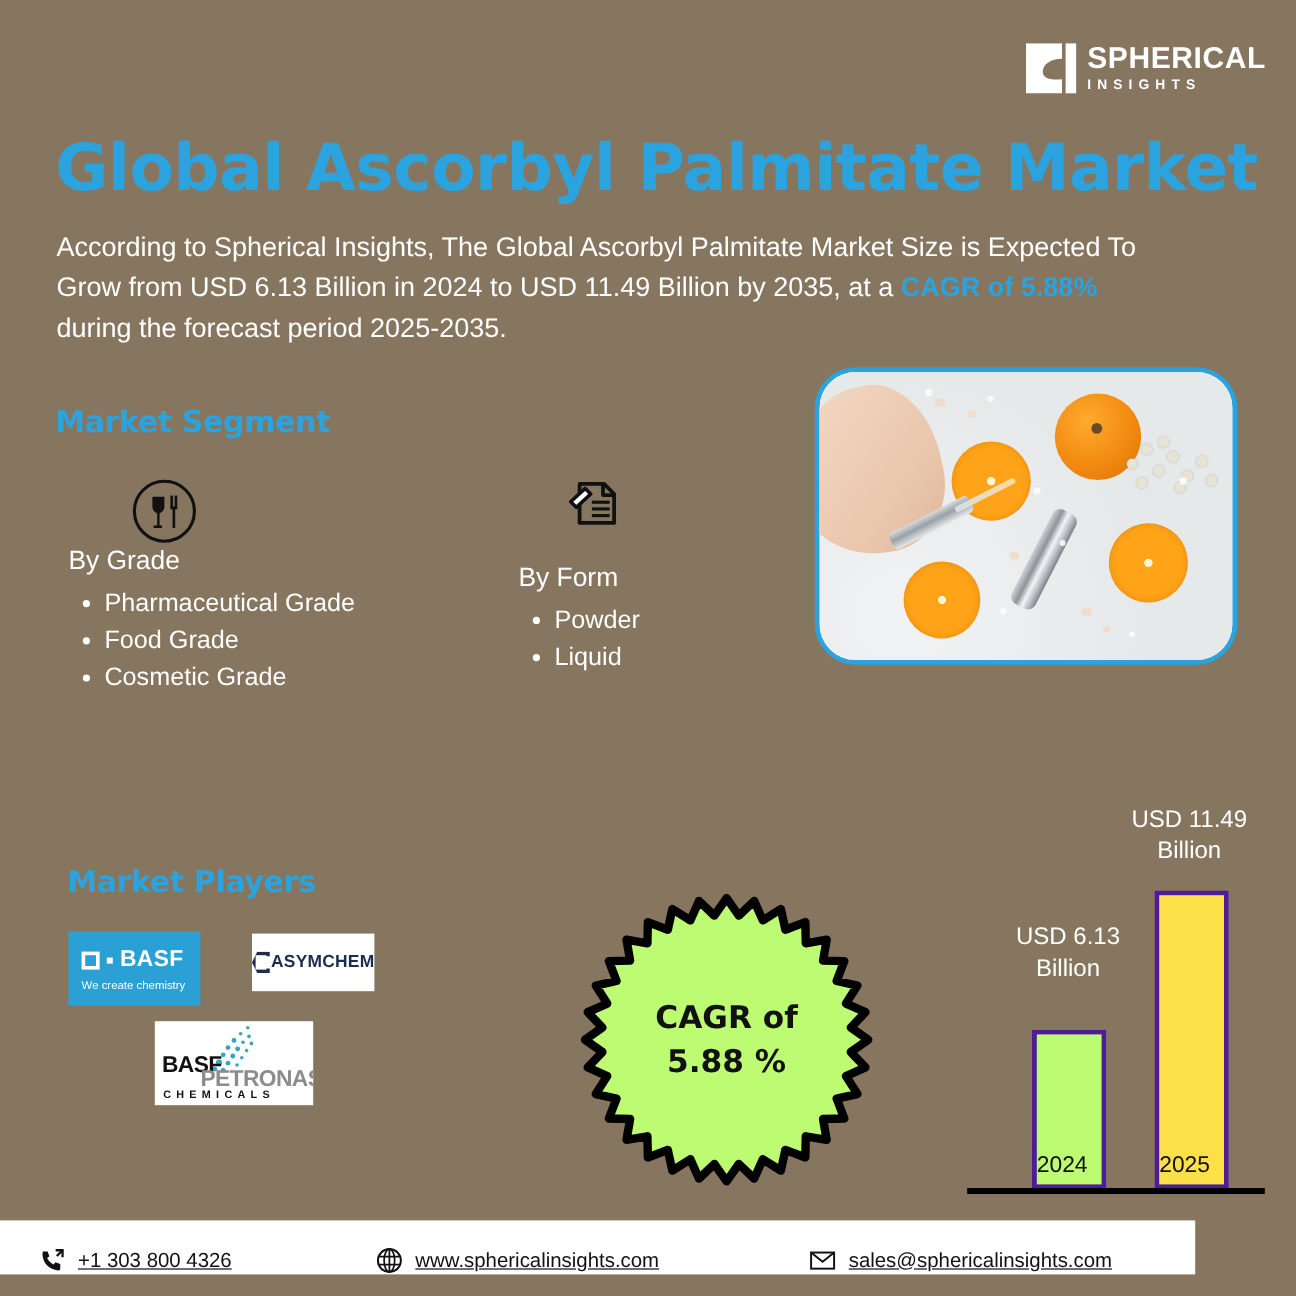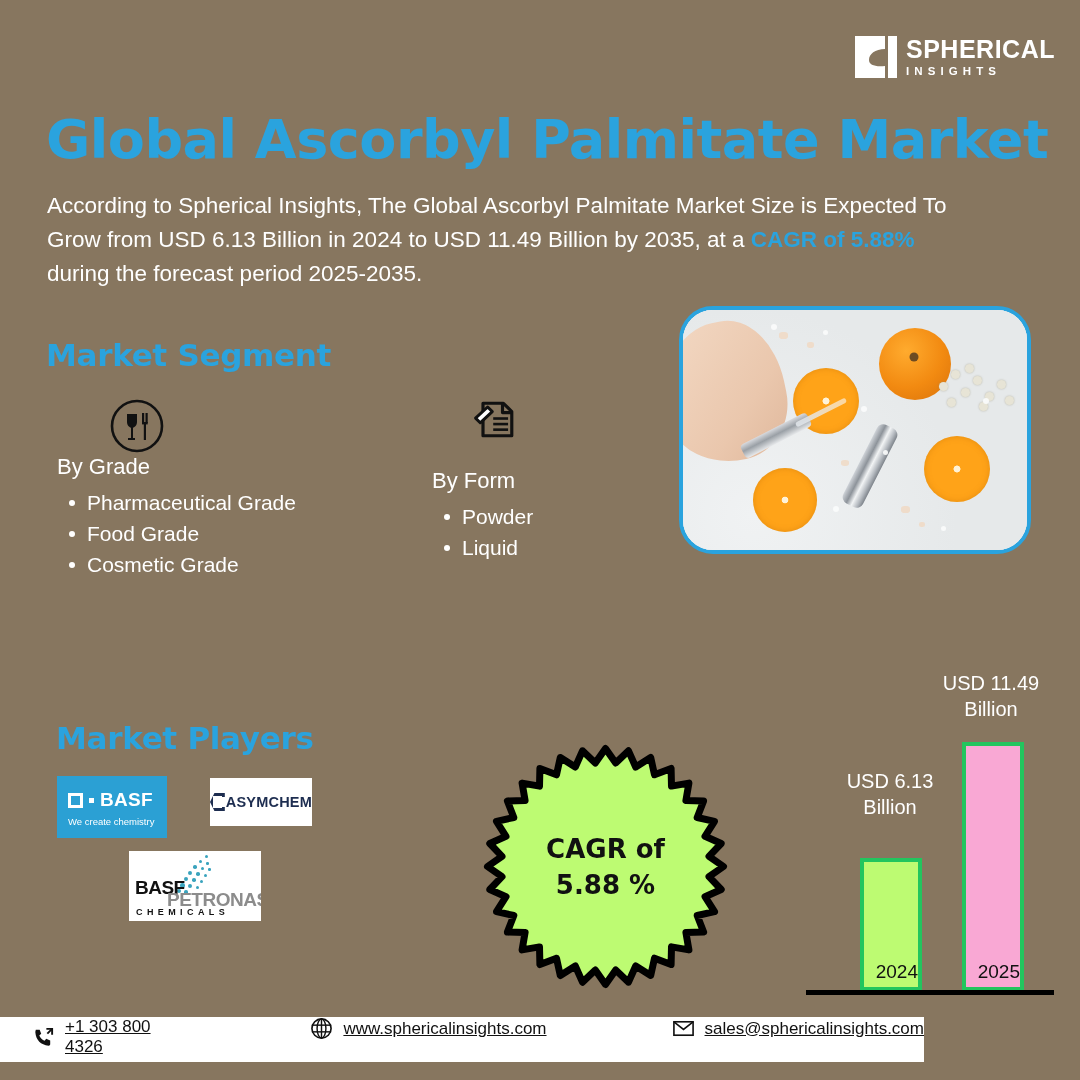--- a/index.html
+++ b/index.html
@@ -30,21 +30,21 @@
   
   .desc {
     position:absolute; left:47px; top:189px; width:910px;
     color:#ffffff; font-size:22.5px; line-height:34px;
     font-family:"Liberation Sans", sans-serif;
   }
   .desc b { color:#2aa3de; font-weight:bold; }
 
   
   .sec-head {
-    color:#2aa3de; font-weight:bold; font-size:31px;
+    color:#2aa3de; font-weight:bold; font-size:25px;
     font-family:"DejaVu Sans", sans-serif; letter-spacing:-0.3px;
   }
   #market-segment-heading { position:absolute; left:46px; top:337px; }
   #market-players-heading { position:absolute; left:56px; top:720px; }
 
   
   .seg { position:absolute; color:#fff; }
   .seg-icon { height:56px; display:block; }
   .seg-title { font-size:22px; }
   .seg ul { list-style:none; margin-top:7px; }
@@ -166,34 +166,34 @@
     font-family:"DejaVu Sans", sans-serif;
   }
 
   
   #bar-chart { position:absolute; left:806px; top:662px; width:250px; height:340px; }
   .bar-label {
     position:absolute; color:#fff; font-size:20px; line-height:26px;
     text-align:center; width:120px;
   }
   .bar {
-    position:absolute; bottom:11px; background:#bdfb72; border:4px solid #22c55e;
-    display:flex; align-items:flex-end; justify-content:flex-end;
+    position:absolute; bottom:11px; background:#bdfb72; border:4px solid #4c1d95;
+    display:flex; align-items:flex-end; justify-content:flex-start;
   }
   .bar span { color:#111; font-size:19px; margin-bottom:4px; }
   #bar-2024 { left:54px; width:62px; height:165px; }
   #bar-2025 { left:156px; width:62px; height:265px; }
   #bar-label-2024 { left:24px; top:106px; }
   #bar-label-2025 { left:125px; top:8px; }
   .axis { position:absolute; left:0; bottom:7px; width:248px; height:5px; background:#000; }
 
   
   .footer {
-    position:absolute; left:0; bottom:18px; width:924px; height:45px;
-    background:#ffffff; display:flex; align-items:flex-start;
+    position:absolute; left:0; bottom:18px; width:996px; height:45px;
+    background:#ffffff; display:flex; align-items:flex-end;
   }
   .f-item { display:flex; align-items:center; gap:10px; color:#111; font-size:17px; }
   .f-item .f-txt { text-decoration:underline; }
   #footer-phone { margin-left:32px; }
   #footer-web { margin-left:120px; }
   #footer-email { margin-left:125px; }
   .f-ic { width:23px; height:23px; display:block; }
 </style>
 </head>
 <body>
@@ -354,21 +354,21 @@
       <div>USD 6.13</div>
       <div>Billion</div>
     </div>
     <div class="bar-label" id="bar-label-2025">
       <div>USD 11.49</div>
       <div>Billion</div>
     </div>
     <div class="bar" id="bar-2024" style="height: 133px; background: rgb(189, 251, 114);">
       <span>2024</span>
     </div>
-    <div class="bar" id="bar-2025" style="height: 249px; background: #f9a8d4;">
+    <div class="bar" id="bar-2025" style="height: 249px; background: #fde047;">
       <span>2025</span>
     </div>
     <div class="axis"></div>
   </div>
 
   <div class="footer">
     <div class="f-item" id="footer-phone">
       <span class="f-ic">
         <svg viewBox="0 0 24 24" width="23" height="23">
           <path d="M4 4 h4 l1.6 4.2 -2 1.6 c1.1 2.4 3.2 4.5 5.6 5.6 l1.6 -2 L19 15 v4 c0 1 -.8 1.6 -1.8 1.5 C9.2 19.8 4.2 14.8 3.5 6.8 3.4 5.8 4 4 4 4 z" fill="#111"></path>

